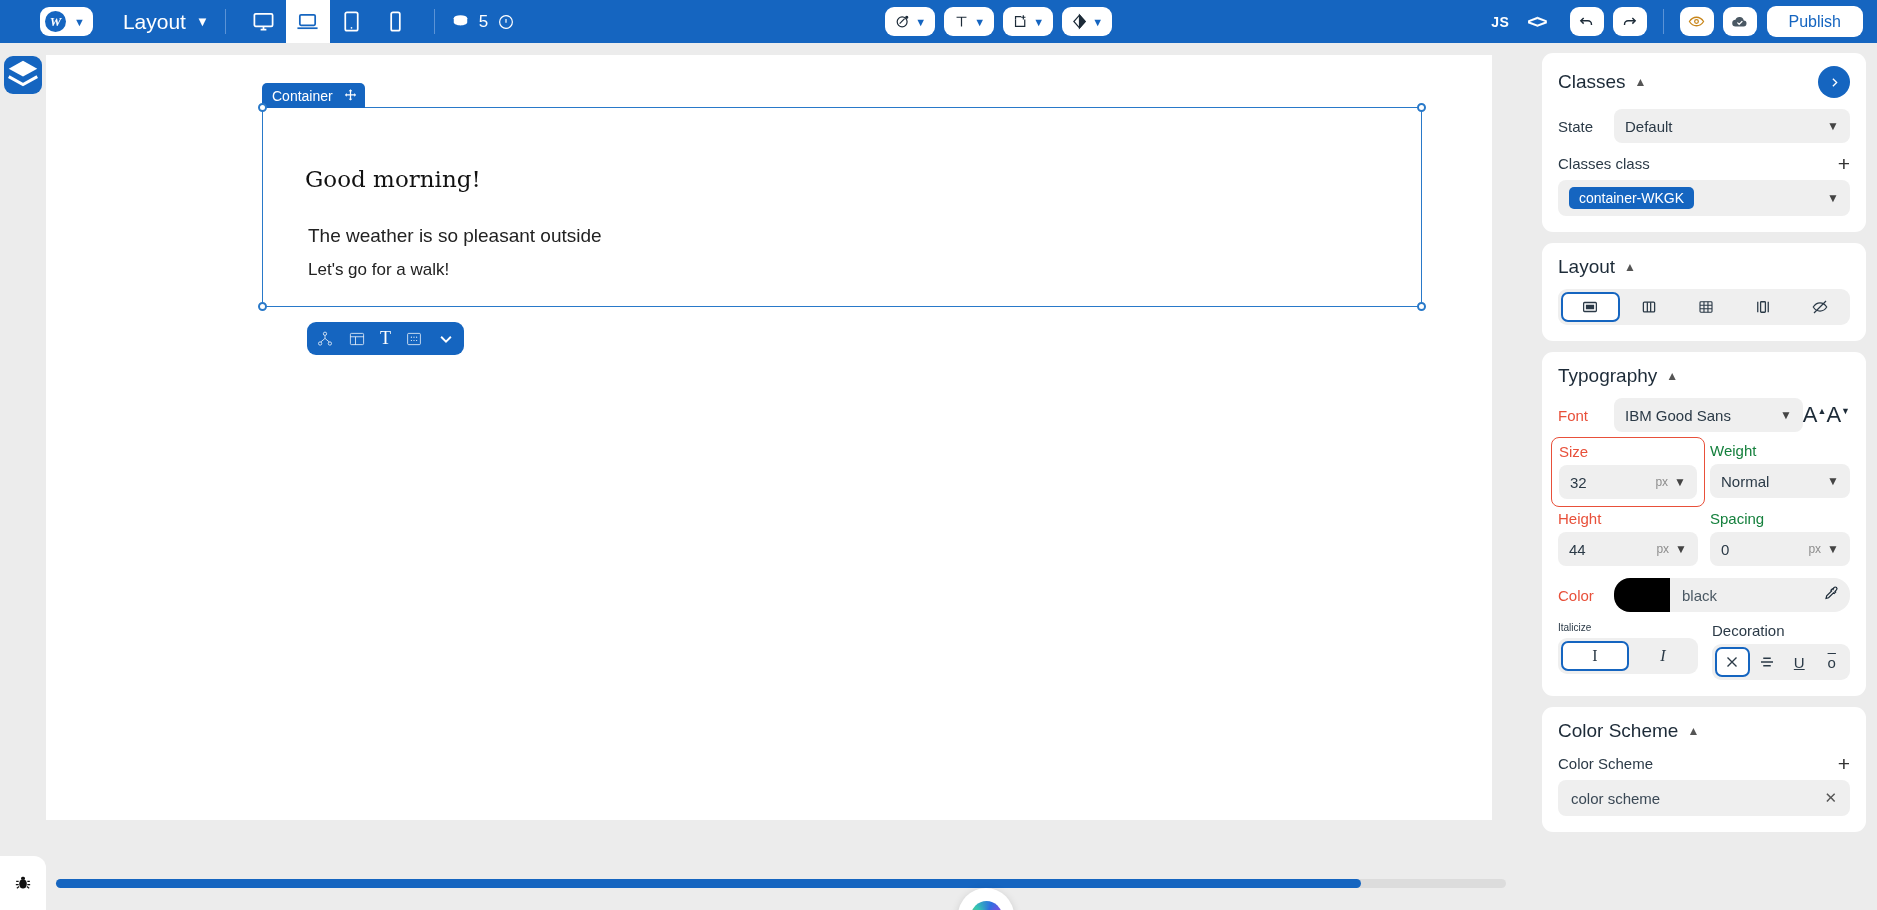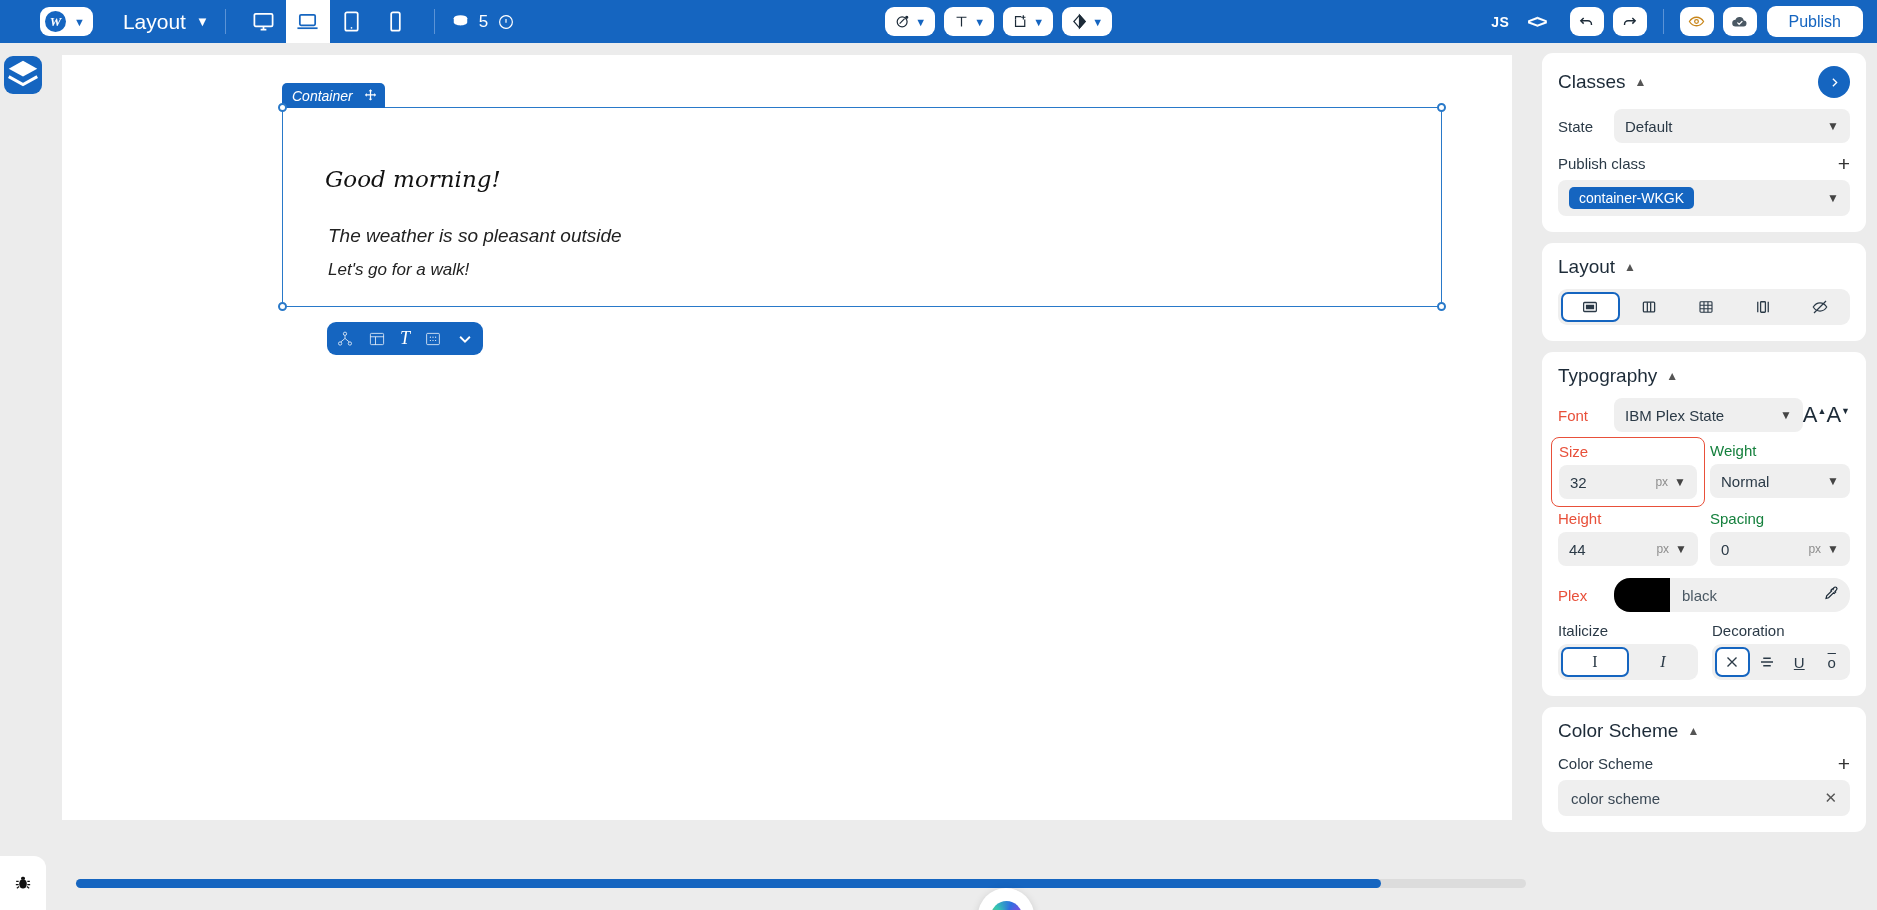--- a/index.html
+++ b/index.html
@@ -78,23 +78,22 @@
   .rail-btn.sel { background: #1565C0; }
   .rail-btn.sel svg { fill: #fff; }
   .rail-bottom {
     position: absolute; bottom: 0; left: 0; width: 46px; height: 54px;
     background: #fff; border-top-right-radius: 12px;
     display: flex; align-items: center; justify-content: center;
   }
 
   
   .canvas-wrap {
-    position: absolute; top: 43px; left: 50px; width: 1485px; height: 867px;
+    position: absolute; top: 43px; left: 30px; width: 1485px; height: 867px;
     background: #ececec;
-    font-style: italic;
   }
   .canvas-page {
     position: absolute; top: 12px; left: 12px; width: 1450px; height: 765px;
     background: #fff;
   }
   .container-box {
     position: absolute; top: 52px; left: 220px; width: 1160px; height: 200px;
     border: 1px solid #2979c9;
   }
   .handle {
@@ -437,21 +436,21 @@
       </span>
     </div>
     <div class="row">
       <span class="row-lbl">State</span>
       <div class="field">
         <span class="fval">Default</span>
         <span class="dn">▼</span>
       </div>
     </div>
     <div class="lblrow">
-      <span class="sublbl">Publish class</span>
+      <span class="sublbl">Classes class</span>
       <span class="plus">+</span>
     </div>
     <div class="chipfield">
       <span class="chip">container-WKGK</span>
       <span class="dn">▼</span>
     </div>
   </div>
 
   <div class="card">
     <div class="card-head">
@@ -495,21 +494,21 @@
   <div class="card">
     <div class="card-head">
       <span class="card-title">Typography</span>
       <span class="caret-up">▲</span>
     </div>
 
 
     <div class="row">
       <span class="row-lbl mod">Font</span>
       <div class="field">
-        <span class="fval">IBM Plex State</span>
+        <span class="fval">IBM Good Sans</span>
         <span class="dn">▼</span>
       </div>
       <span style="font-size:22px;color:#1d2b38;">A<sup style="font-size:9px">▲</sup></span>
       <span style="font-size:22px;color:#1d2b38;">A<sup style="font-size:9px">▼</sup></span>
     </div>
 
     <div class="halfrow" style="margin-bottom:10px">
       <div class="half">
         <div class="size-hl">
           <div class="hl mod">Size</div>
@@ -542,35 +541,35 @@
         <div class="hl">Spacing</div>
         <div class="field">
           <span class="fval">0</span>
           <span class="unit">px</span>
           <span class="dn">▼</span>
         </div>
       </div>
     </div>
 
     <div class="row">
-      <span class="row-lbl mod">Plex</span>
+      <span class="row-lbl mod">Color</span>
       <div class="colorfield">
         <div class="swatch" style="background: rgb(0, 0, 0);"></div>
         <span class="cname">black</span>
         <span class="eyedrop">
           <svg viewBox="0 0 24 24" fill="none" stroke="#1d2b38" stroke-width="1.7" width="17" height="17">
               <path d="M17 3.5a2.4 2.4 0 013.4 3.4l-2.1 2.1 1 1-2 2-1-1-7 7-3.6.9.9-3.6 7-7-1-1 2-2 1 1z"></path>
             </svg>
         </span>
       </div>
     </div>
 
     <div class="two-seg">
       <div style="flex:0 0 140px">
-        <div class="hl" style="font-size:15px;margin-bottom:5px;color:#2b3a47">Italicize</div>
+        <div class="hl" style="font-size:10px;margin-bottom:5px;color:#2b3a47">Italicize</div>
         <div class="seg">
           <div class="seg-item on">
             <span style="font-family:'Liberation Serif',serif;font-size:16px;color:#2b3a47">I</span>
           </div>
           <div class="seg-item">
             <span style="font-family:'Liberation Serif',serif;font-style:italic;font-size:16px;color:#2b3a47">I</span>
           </div>
         </div>
       </div>
       <div style="flex:1">

